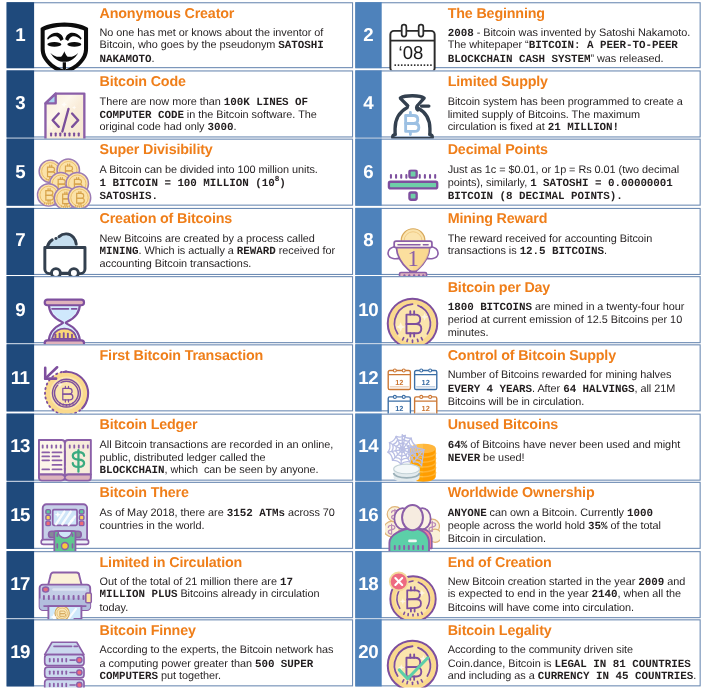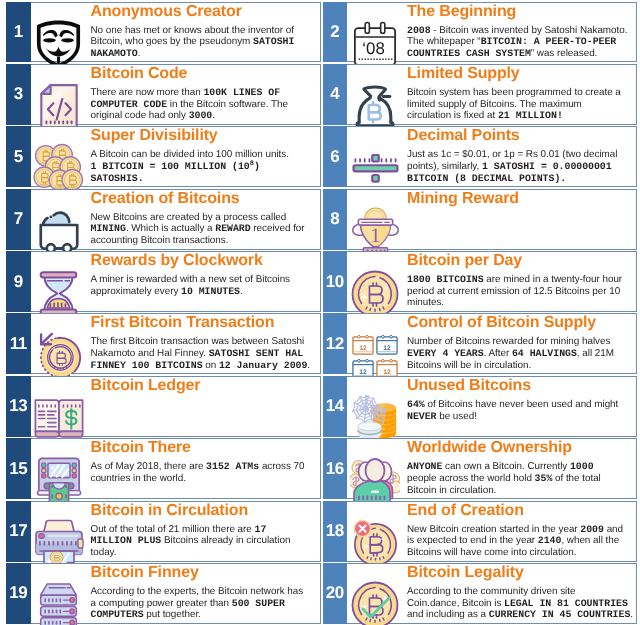--- a/index.html
+++ b/index.html
@@ -9,21 +9,21 @@
   .grid{display:grid;grid-template-columns:314.5px 314.5px;column-gap:2px;row-gap:1.5px;}
   .card{position:relative;display:flex;align-items:stretch;height:60.9px;
         border:1px solid #6e8cb4;box-sizing:border-box;background:#fff;}
   .numcell{flex:0 0 24.5px;display:flex;align-items:center;justify-content:center;color:#fff;
            font-size:17px;font-weight:bold;letter-spacing:-0.5px;margin:-1px 0 -1px -1px;}
   .card.odd .numcell{background:#1f4a7c;}
   .card.even .numcell{background:#4e82bb;}
   .iconcell{flex:0 0 59px;display:flex;align-items:center;justify-content:center;padding-right:3px;box-sizing:border-box;margin-top:24px;}
   .iconcell svg{display:block;}
   .textcell{flex:1 1 auto;padding:2px 1px 0 1px;min-width:0;overflow:hidden;}
-  .title{color:#ef7e19;font-size:16px;font-weight:bold;line-height:13px;letter-spacing:-0.15px;margin:0 0 7px 0;}
+  .title{color:#ef7e19;font-size:13px;font-weight:bold;line-height:13px;letter-spacing:-0.15px;margin:0 0 7px 0;}
   .body{color:#231f20;font-size:9.9px;line-height:11.7px;letter-spacing:-0.03px;white-space:pre-wrap;}
   .body b{font-weight:bold;font-family:Liberation Mono, monospace;}
   .body sup{font-size:7px;vertical-align:super;line-height:0;}
 </style>
 </head>
 <body>
 
 <div class="sheet">
   <div class="grid" id="grid">
       <div class="card odd">
@@ -74,21 +74,21 @@
               <rect x="68.7" y="82" width="3" height="3.2"></rect>
               <rect x="75" y="82" width="3" height="3.2"></rect>
               <rect x="81.3" y="82" width="3" height="3.2"></rect>
             </g>
           </svg>
         </div>
         <div class="textcell">
           <div class="title">The Beginning</div>
           <div class="body"><b>2008</b><span> - Bitcoin was invented by Satoshi Nakamoto.
 The whitepaper “</span><b>BITCOIN: A PEER-TO-PEER</b><span>
-</span><b>COUNTRIES CASH SYSTEM</b><span>” was released.</span></div>
+</span><b>BLOCKCHAIN CASH SYSTEM</b><span>” was released.</span></div>
         </div>
       </div>
       <div class="card odd">
         <div class="numcell">3</div>
         <div class="iconcell">
           <svg viewBox="0 0 86 100" width="40" height="47"> 
             <defs>
               <linearGradient id="cdg" x1="0" y1="0" x2="1" y2="1">
                 <stop offset="0" stop-color="#f9ecd8"></stop>
                 <stop offset="0.35" stop-color="#fdf7ec"></stop>
@@ -273,20 +273,22 @@
               <rect x="50" y="86.5" width="4" height="6" rx="1.7"></rect>
               <rect x="59" y="86.5" width="4" height="6" rx="1.7"></rect>
               <rect x="67" y="86.5" width="4" height="6" rx="1.7"></rect>
             </g> 
             <rect x="18" y="93" width="64" height="8" rx="3.5" fill="#fbdf9e" stroke="#8b5fa8" stroke-width="3"></rect> 
             <text x="50" y="71" fill="#8b5fa8" font-family="'Liberation Serif',serif" font-size="42" text-anchor="middle">1</text> 
           </svg>
         </div>
         <div class="textcell">
           <div class="title">Mining Reward</div>
+          <div class="body"><span>The reward received for accounting Bitcoin
+transactions is </span><b>12.5 BITCOINS</b><span>.</span></div>
         </div>
       </div>
       <div class="card odd">
         <div class="numcell">9</div>
         <div class="iconcell">
           <svg viewBox="0 0 100 100" width="47" height="47"> 
             <path d="M20 14 L80 14 C80 35 62 45 54.5 48.5 C52 49.7 52 50.3 54.5 51.5 C62 55 80 65 80 86 L20 86 C20 65 38 55 45.5 51.5 C48 50.3 48 49.7 45.5 48.5 C38 45 20 35 20 14 Z" fill="#ddeffe" stroke="#7e4f9e" stroke-width="4.2" stroke-linejoin="round"></path> 
             <path d="M26 20 L74 20 C73 33 60 42 52 46 L48 46 C40 42 27 33 26 20 Z" fill="#c9e5fb" opacity="0.75"></path> 
             <path d="M29 73 C33 65 40.5 61 50 61 C59.5 61 67 65 71 73 L74 81 L26 81 Z" fill="#fbd878" stroke="#7e4f9e" stroke-width="3.4" stroke-linejoin="round"></path> 
             <g fill="#7e4f9e">
@@ -297,25 +299,20 @@
               <rect x="63" y="71" width="3.6" height="9" rx="1.7"></rect>
             </g> 
             <g fill="none" stroke="#7e4f9e" stroke-width="3" stroke-linecap="round">
               <path d="M26 23 L58 23"></path>
               <path d="M64 23 L74 23"></path>
             </g> 
             <rect x="12" y="5" width="76" height="11" rx="5.2" fill="#dfb2bb" stroke="#7e4f9e" stroke-width="4.2"></rect> 
             <rect x="12" y="84" width="76" height="11" rx="5.2" fill="#dfb2bb" stroke="#7e4f9e" stroke-width="4.2"></rect> 
           </svg>
         </div>
-        <div class="textcell">
-          <div class="title">Rewards by Clockwork</div>
-          <div class="body"><span>A miner is rewarded with a new set of Bitcoins
-approximately every </span><b>10 MINUTES</b><span>.</span></div>
-        </div>
       </div>
       <div class="card even">
         <div class="numcell">10</div>
         <div class="iconcell">
           <svg viewBox="0 0 100 100" width="50" height="50"> 
             <circle cx="50" cy="50" r="45" fill="#fad98d" stroke="#7e4f9e" stroke-width="3.6"></circle> 
             <circle cx="50" cy="50" r="35" fill="#fbe5ad"></circle> 
             <g fill="none" stroke="#7e4f9e" stroke-width="3.2" stroke-linecap="round">
               <path d="M50 15 A35 35 0 0 0 23 69"></path>
               <path d="M60 17.5 A35 35 0 0 1 77 69"></path>
@@ -374,23 +371,20 @@
             </g> 
             <path d="M13 5 L13 26 L34 26" fill="none" stroke="#7e4f9e" stroke-width="5" stroke-linecap="round" stroke-linejoin="round"></path> 
             <path d="M13 26 L36 4" fill="none" stroke="#7e4f9e" stroke-width="5" stroke-linecap="round"></path> 
             <g fill="#fff8e8" opacity="0.8">
               <path d="M40 36 l1.6 -4 1.6 4 4 1.6 -4 1.6 -1.6 4 -1.6 -4 -4 -1.6 z"></path>
             </g> 
           </svg>
         </div>
         <div class="textcell">
           <div class="title">First Bitcoin Transaction</div>
-          <div class="body"><span>The first Bitcoin transaction was between Satoshi
-Nakamoto and Hal Finney. </span><b>SATOSHI SENT HAL</b><span>
-</span><b>FINNEY 100 BITCOINS</b><span> on </span><b>12 January 2009</b><span>.</span></div>
         </div>
       </div>
       <div class="card even">
         <div class="numcell">12</div>
         <div class="iconcell">
           <svg viewBox="0 0 100 100" width="48" height="48">
             <g>
               <rect x="4" y="10" width="42" height="36" rx="3" fill="#fff" stroke="#cc7733" stroke-width="2.6"></rect> 
               <line x1="4" y1="18" x2="46" y2="18" stroke="#cc7733" stroke-width="2.4"></line> 
               <line x1="7" y1="41" x2="43" y2="41" stroke="#cc7733" stroke-width="2" opacity="0.45"></line> 
@@ -466,20 +460,23 @@
               <path d="M50 54 L50 58"></path>
             </g> 
             <g fill="none" stroke="#3aab80" stroke-width="4" stroke-linecap="round"> 
               <path d="M74 22 L74 60"></path> 
               <path d="M84 32 C84 27.5 79.5 25.5 74 25.5 C68.5 25.5 64 27.8 64 32 C64 36.2 68.5 38.5 74 38.5 C79.5 38.5 84 40.8 84 45 C84 49.2 79.5 51.5 74 51.5 C68.5 51.5 64 49.5 64 45"></path>
             </g> 
           </svg>
         </div>
         <div class="textcell">
           <div class="title">Bitcoin Ledger</div>
+          <div class="body"><span>All Bitcoin transactions are recorded in an online,
+public, distributed ledger called the
+</span><b>BLOCKCHAIN</b><span>, which  can be seen by anyone.</span></div>
         </div>
       </div>
       <div class="card even">
         <div class="numcell">14</div>
         <div class="iconcell">
           <svg viewBox="0 0 100 100" width="49" height="49"> 
             <g> 
               <path d="M45 28 L45 80 C45 85.5 55.5 90 68.5 90 C81.5 90 92 85.5 92 80 L92 28 Z" fill="#ffa200"></path> 
               <ellipse cx="68.5" cy="28" rx="23.5" ry="9" fill="#ffc24d"></ellipse> 
               <g fill="none" stroke="#ffbe42" stroke-width="2.8">
@@ -645,21 +642,21 @@
               <path d="M41.5 75 L48 75 C49.8 75 50.7 76 50.7 77.4 C50.7 78.8 49.8 79.8 48 79.8 L41.5 79.8 Z"></path>
               <path d="M41.5 79.8 L49 79.8 C50.8 79.8 51.7 80.8 51.7 82.2 C51.7 83.6 50.8 84.6 49 84.6 L41.5 84.6 Z"></path>
             </g> 
             <g fill="#fff" opacity="0.95">
               <path d="M28 84 l1.8 -5 1.8 5 5 1.8 -5 1.8 -1.8 5 -1.8 -5 -5 -1.8 z"></path>
             </g> 
             <path d="M12 66 L88 66" stroke="#8b5fa8" stroke-width="3" stroke-linecap="round" fill="none"></path> 
           </svg>
         </div>
         <div class="textcell">
-          <div class="title">Bitcoin in Circulation</div>
+          <div class="title">Limited in Circulation</div>
           <div class="body"><span>Out of the total of 21 million there are </span><b>17</b><span>
 </span><b>MILLION PLUS</b><span> Bitcoins already in circulation
 today.</span></div>
         </div>
       </div>
       <div class="card even">
         <div class="numcell">18</div>
         <div class="iconcell">
           <svg viewBox="0 0 100 100" width="48" height="48"> 
             <circle cx="51" cy="53" r="43" fill="#fad98d" stroke="#7e4f9e" stroke-width="3.6"></circle> 

